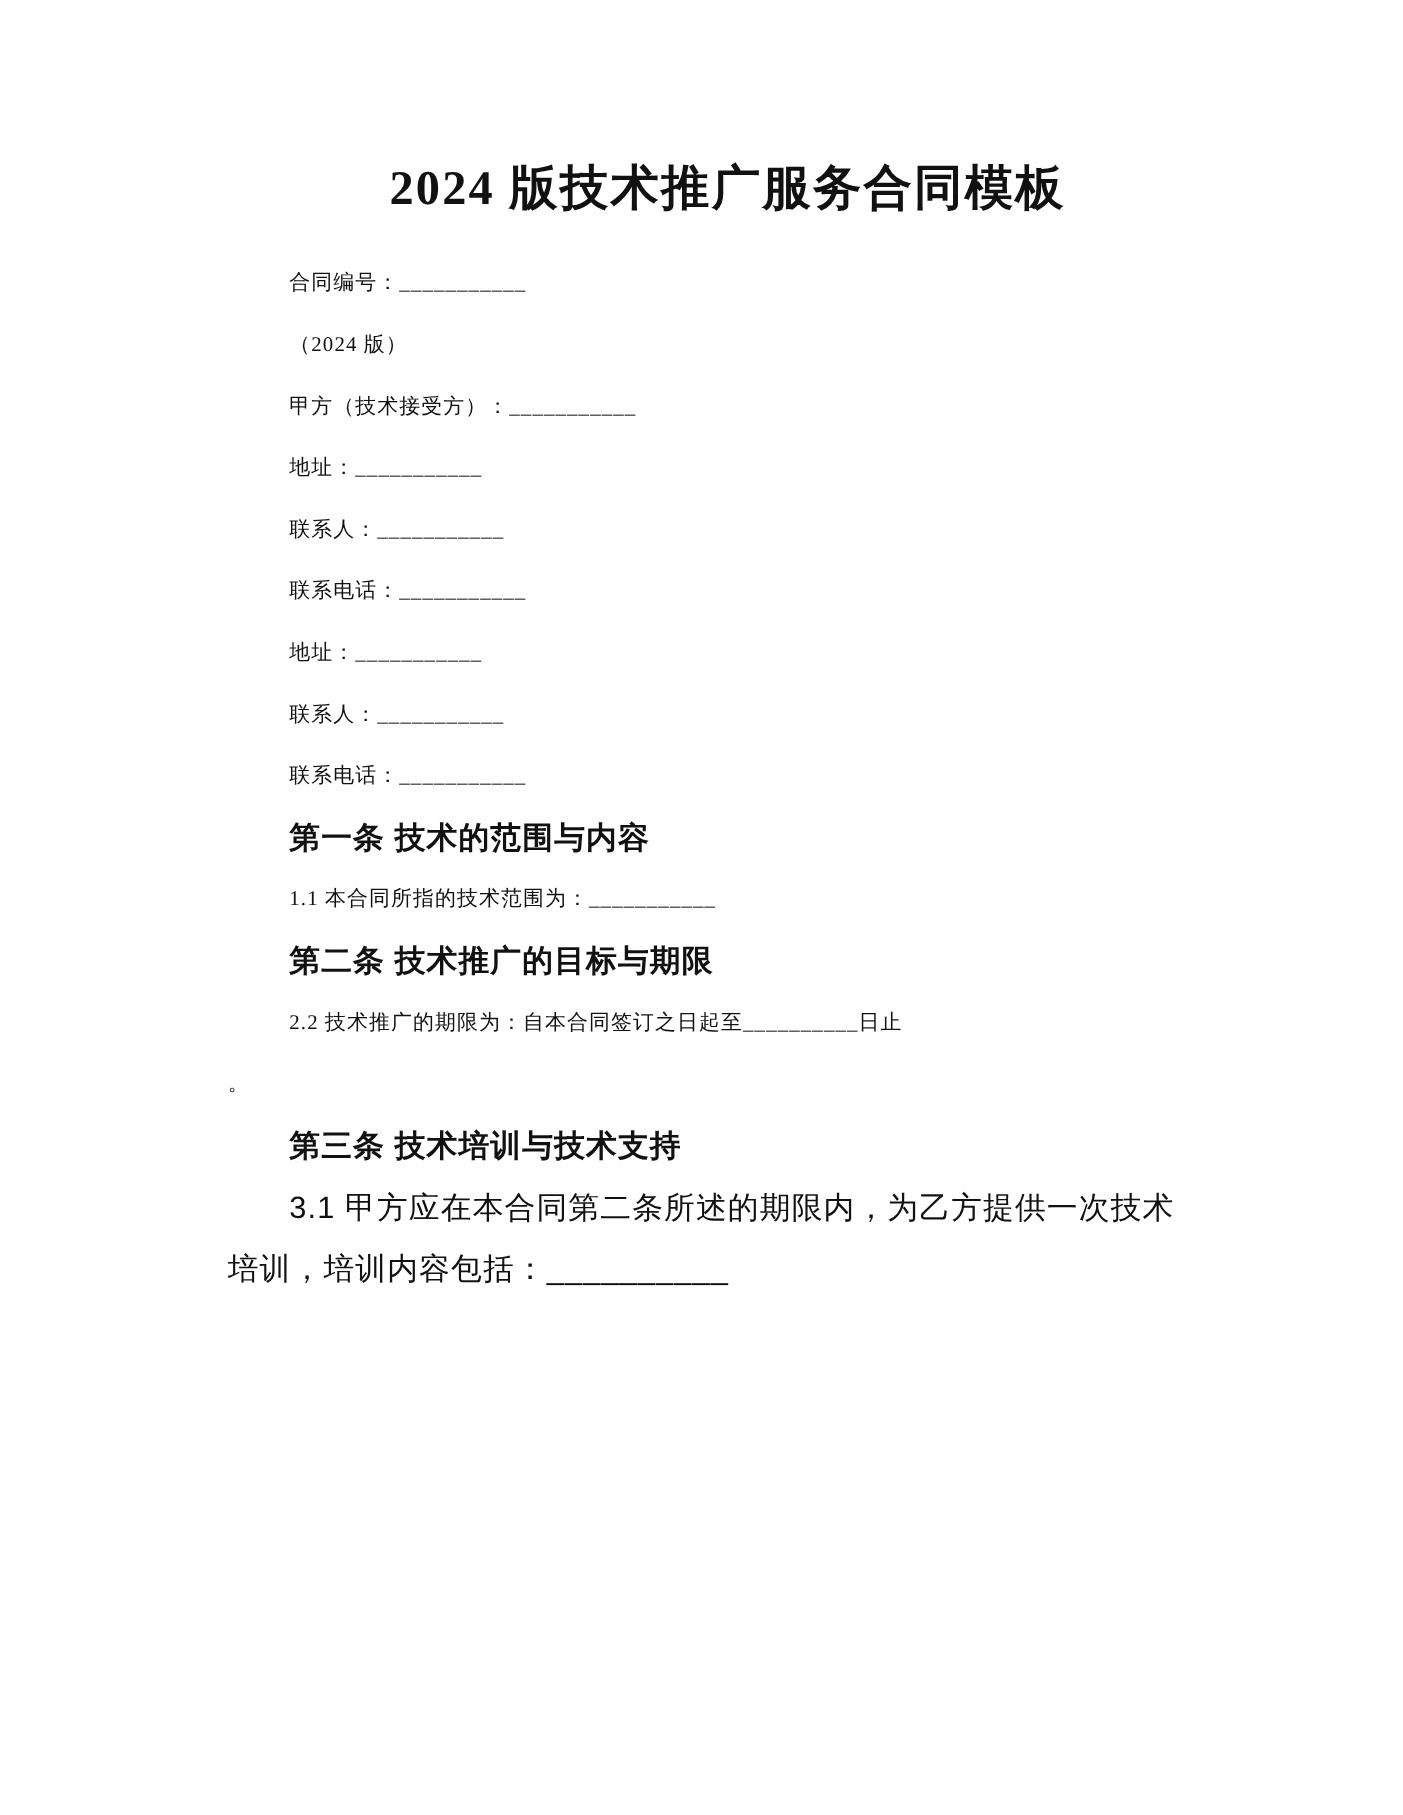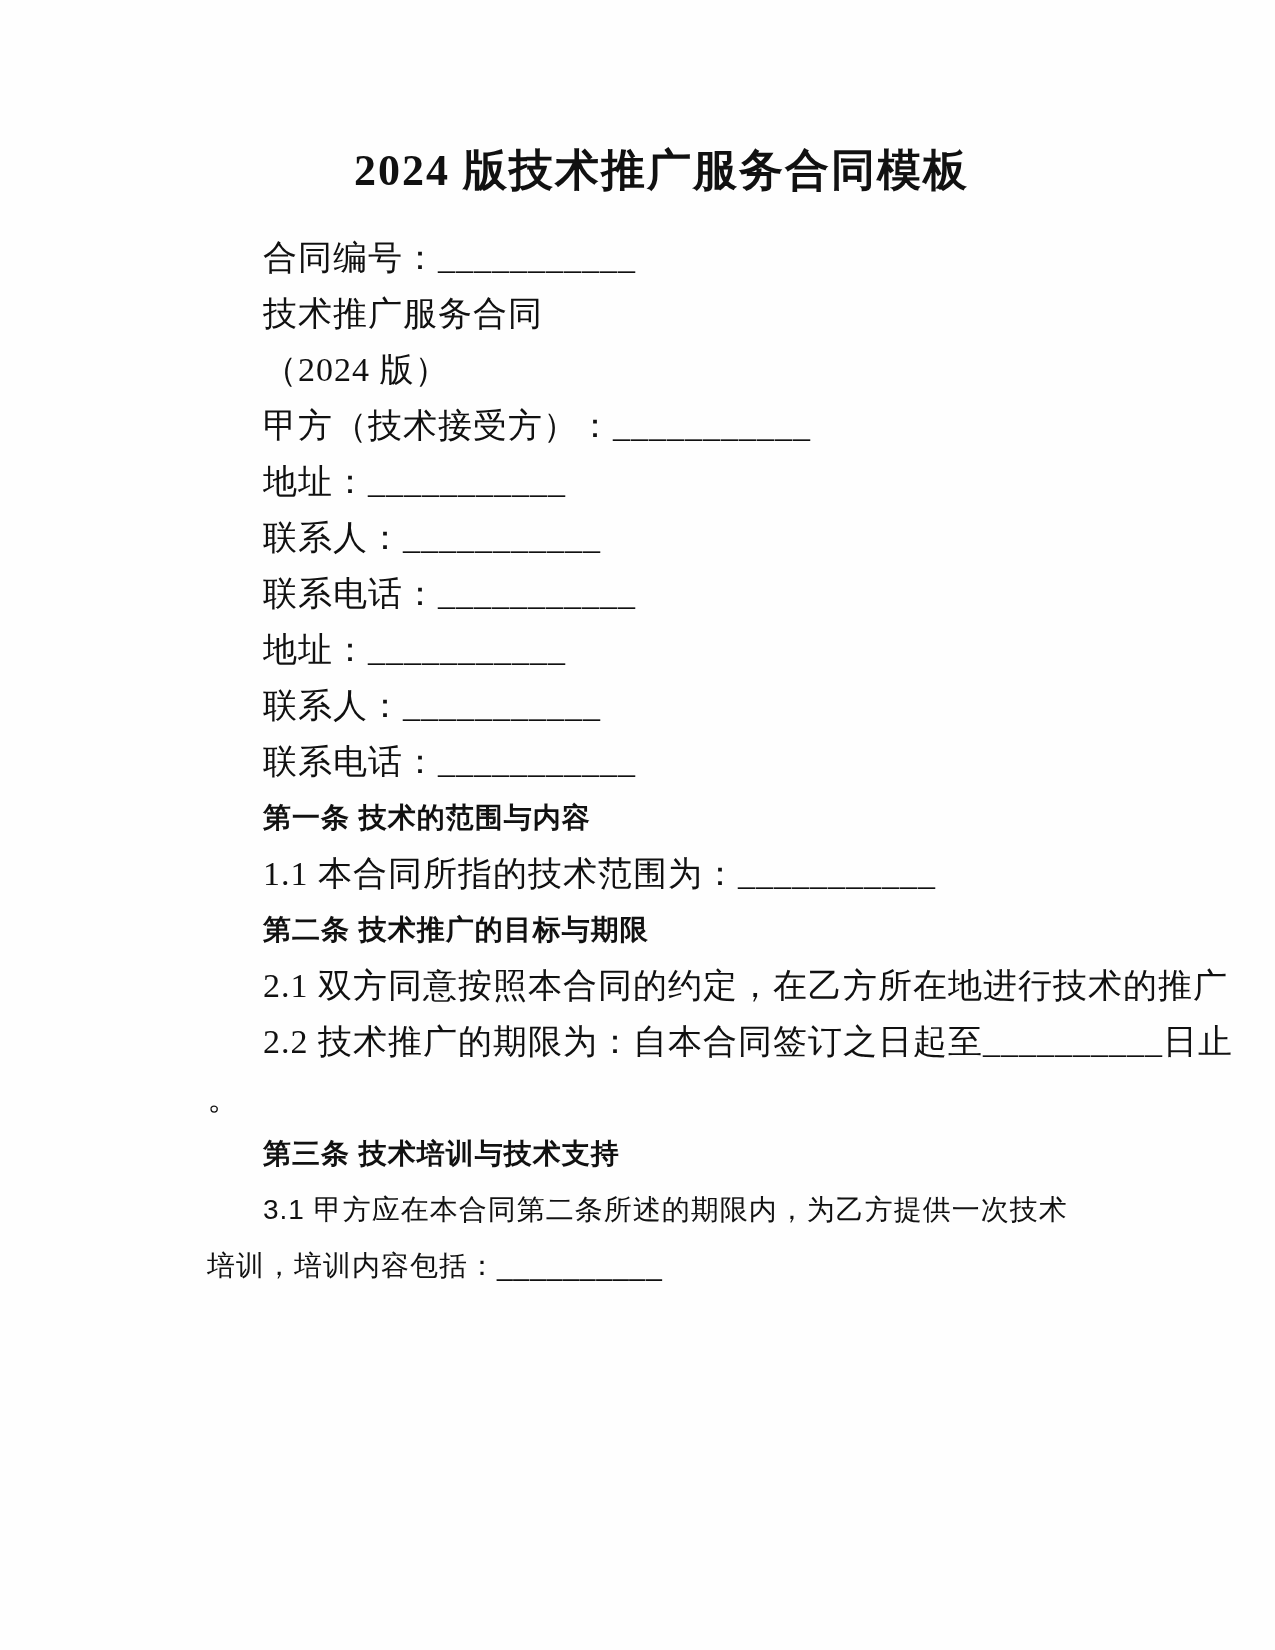--- a/index.html
+++ b/index.html
@@ -29,21 +29,21 @@
     font-family: "Liberation Serif", "DejaVu Serif", serif;
   }
   .doc-body {
     margin-top: 28px;
     padding: 0 183px 0 183px;
   }
   .line {
     margin: 0;
     height: 56px;
     line-height: 56px;
-    font-size: 34px;
+    font-size: 19px;
     letter-spacing: 1px;
     white-space: pre;
   }
   .indent {
     padding-left: 56px;
   }
   .heading {
     font-family: "Liberation Sans", "DejaVu Sans", sans-serif;
     font-weight: 700;
     font-size: 28px;
@@ -54,32 +54,30 @@
     font-size: 28px;
   }
 </style>
 </head>
 <body>
 
 <div class="page">
   <h1 class="doc-title">2024 版技术推广服务合同模板</h1>
   <div class="doc-body" id="doc-lines">
       <p class="line indent">合同编号：___________</p>
-      <p class="line indent">技术推广服务合同</p>
       <p class="line indent">（2024 版）</p>
       <p class="line indent">甲方（技术接受方）：___________</p>
       <p class="line indent">地址：___________</p>
       <p class="line indent">联系人：___________</p>
       <p class="line indent">联系电话：___________</p>
       <p class="line indent">地址：___________</p>
       <p class="line indent">联系人：___________</p>
       <p class="line indent">联系电话：___________</p>
       <p class="line indent heading">第一条 技术的范围与内容</p>
       <p class="line indent">1.1 本合同所指的技术范围为：___________</p>
       <p class="line indent heading">第二条 技术推广的目标与期限</p>
-      <p class="line indent">2.1 双方同意按照本合同的约定，在乙方所在地进行技术的推广</p>
       <p class="line indent">2.2 技术推广的期限为：自本合同签订之日起至__________日止</p>
       <p class="line">。</p>
       <p class="line indent heading">第三条 技术培训与技术支持</p>
       <p class="line indent bold">3.1 甲方应在本合同第二条所述的期限内，为乙方提供一次技术</p>
       <p class="line bold">培训，培训内容包括：__________</p>
     </div>
 </div>
 
 </body></html>

